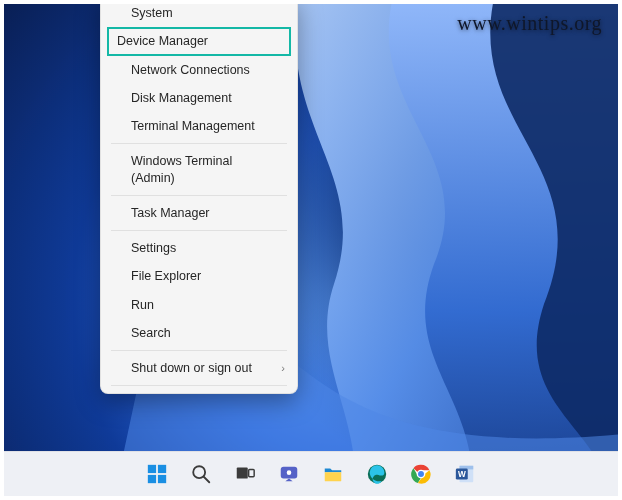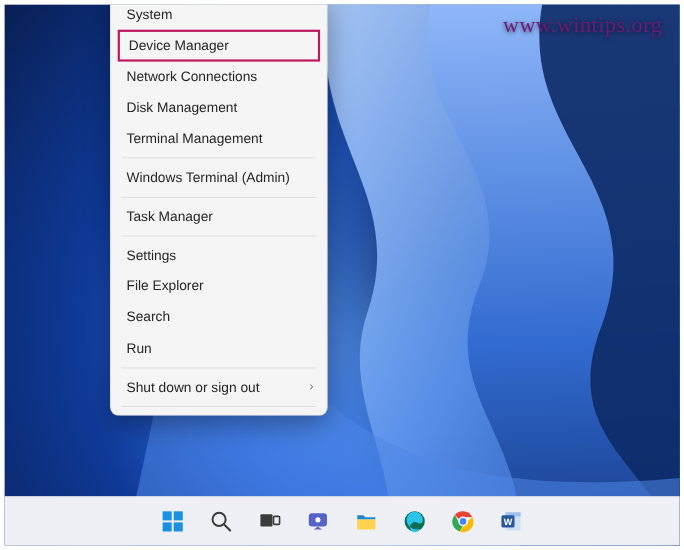--- a/index.html
+++ b/index.html
@@ -30,53 +30,53 @@
   }
   .swirl {
     position: absolute;
     inset: 0;
   }
   .swirl svg { width:100%; height:100%; display:block; }
 
   .watermark {
     position: absolute;
     top: 8px; right: 16px;
-    color: #701a75;
+    color: #0f172a;
     font-family: Georgia, 'Times New Roman', serif;
     font-size: 20px;
     text-shadow: 0 1px 4px rgba(0,0,0,.55);
     letter-spacing: .5px;
   }
 
   .context-menu {
     position: absolute;
     left: 96px; top: -10px;
     width: 196px;
     background: #f5f5f5;
     border-radius: 8px;
     box-shadow: 0 8px 24px rgba(0,0,0,.35);
     border: 1px solid rgba(0,0,0,.08);
     padding: 4px 0;
     font-size: 12.5px;
     color: #262626;
   }
   .menu-item {
-    padding: 6px 14px;
+    padding: 6px 30px;
     line-height: 1.3;
     cursor: default;
     position: relative;
   }
   .menu-sep {
     height: 1px;
     background: #e0e0e0;
     margin: 3px 10px;
   }
   .highlight-box {
     box-sizing: border-box;
-    border: 2px solid #be185d;
+    border: 2px solid #14b8a6;
     margin: 0 6px;
     padding: 4px 8px;
   }
   .chevron {
     position: absolute;
     right: 12px; top: 50%;
     transform: translateY(-52%);
     font-size: 11px;
     color: #7a7a7a;
   }
@@ -143,22 +143,22 @@
     <div class="menu-item">Windows Terminal (Admin)</div>
 
     <div class="menu-sep"></div>
 
     <div class="menu-item">Task Manager</div>
 
     <div class="menu-sep"></div>
 
     <div class="menu-item">Settings</div>
     <div class="menu-item">File Explorer</div>
+    <div class="menu-item">Run</div>
     <div class="menu-item">Search</div>
-    <div class="menu-item">Run</div>
 
     <div class="menu-sep"></div>
 
     <div class="menu-item">
       <span>Shut down or sign out</span>
       <span class="chevron">›</span>
     </div>
 
     <div class="menu-sep"></div>
 

